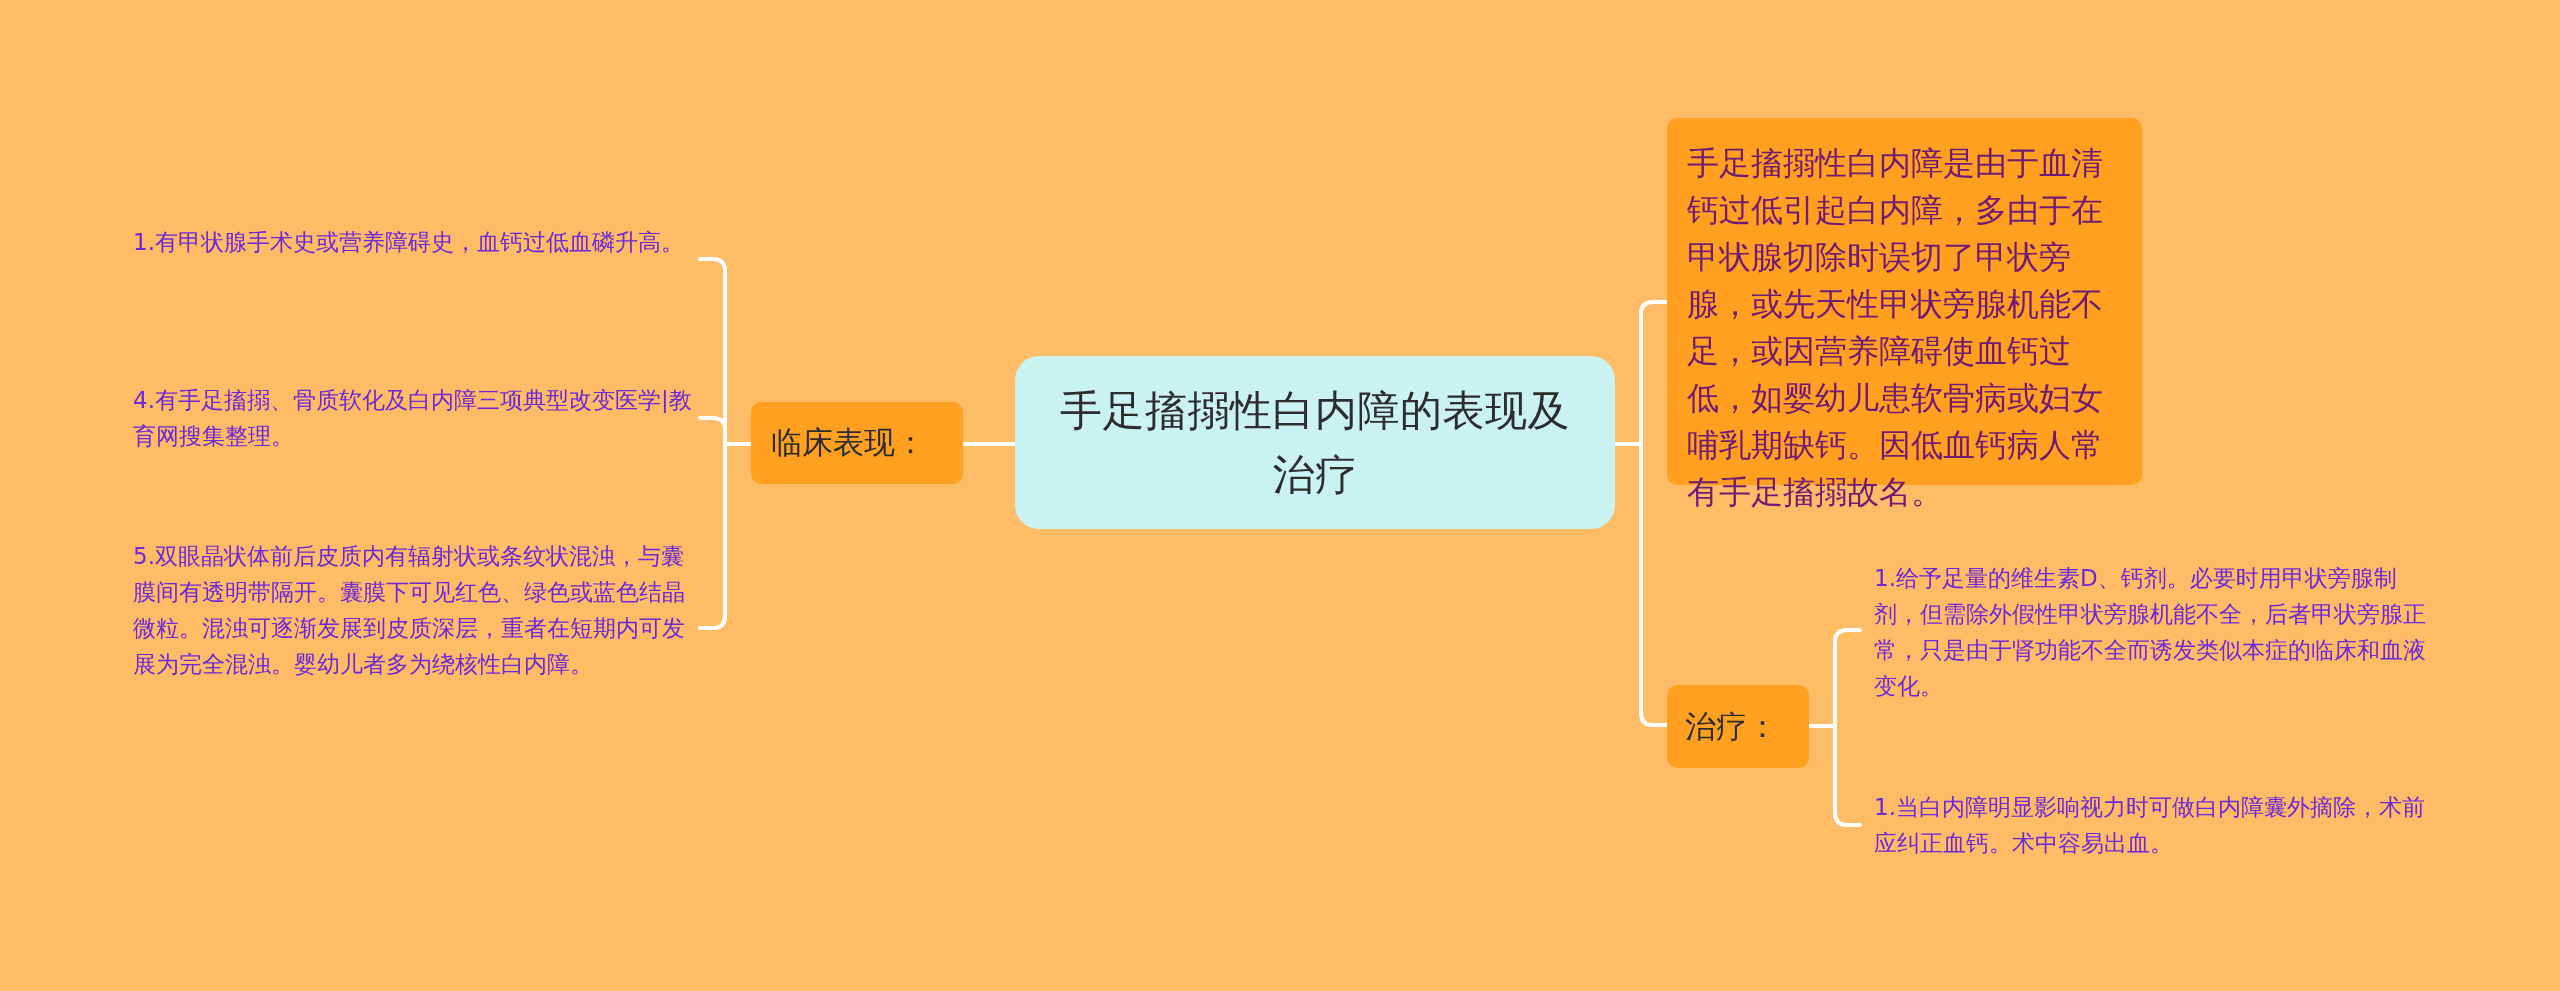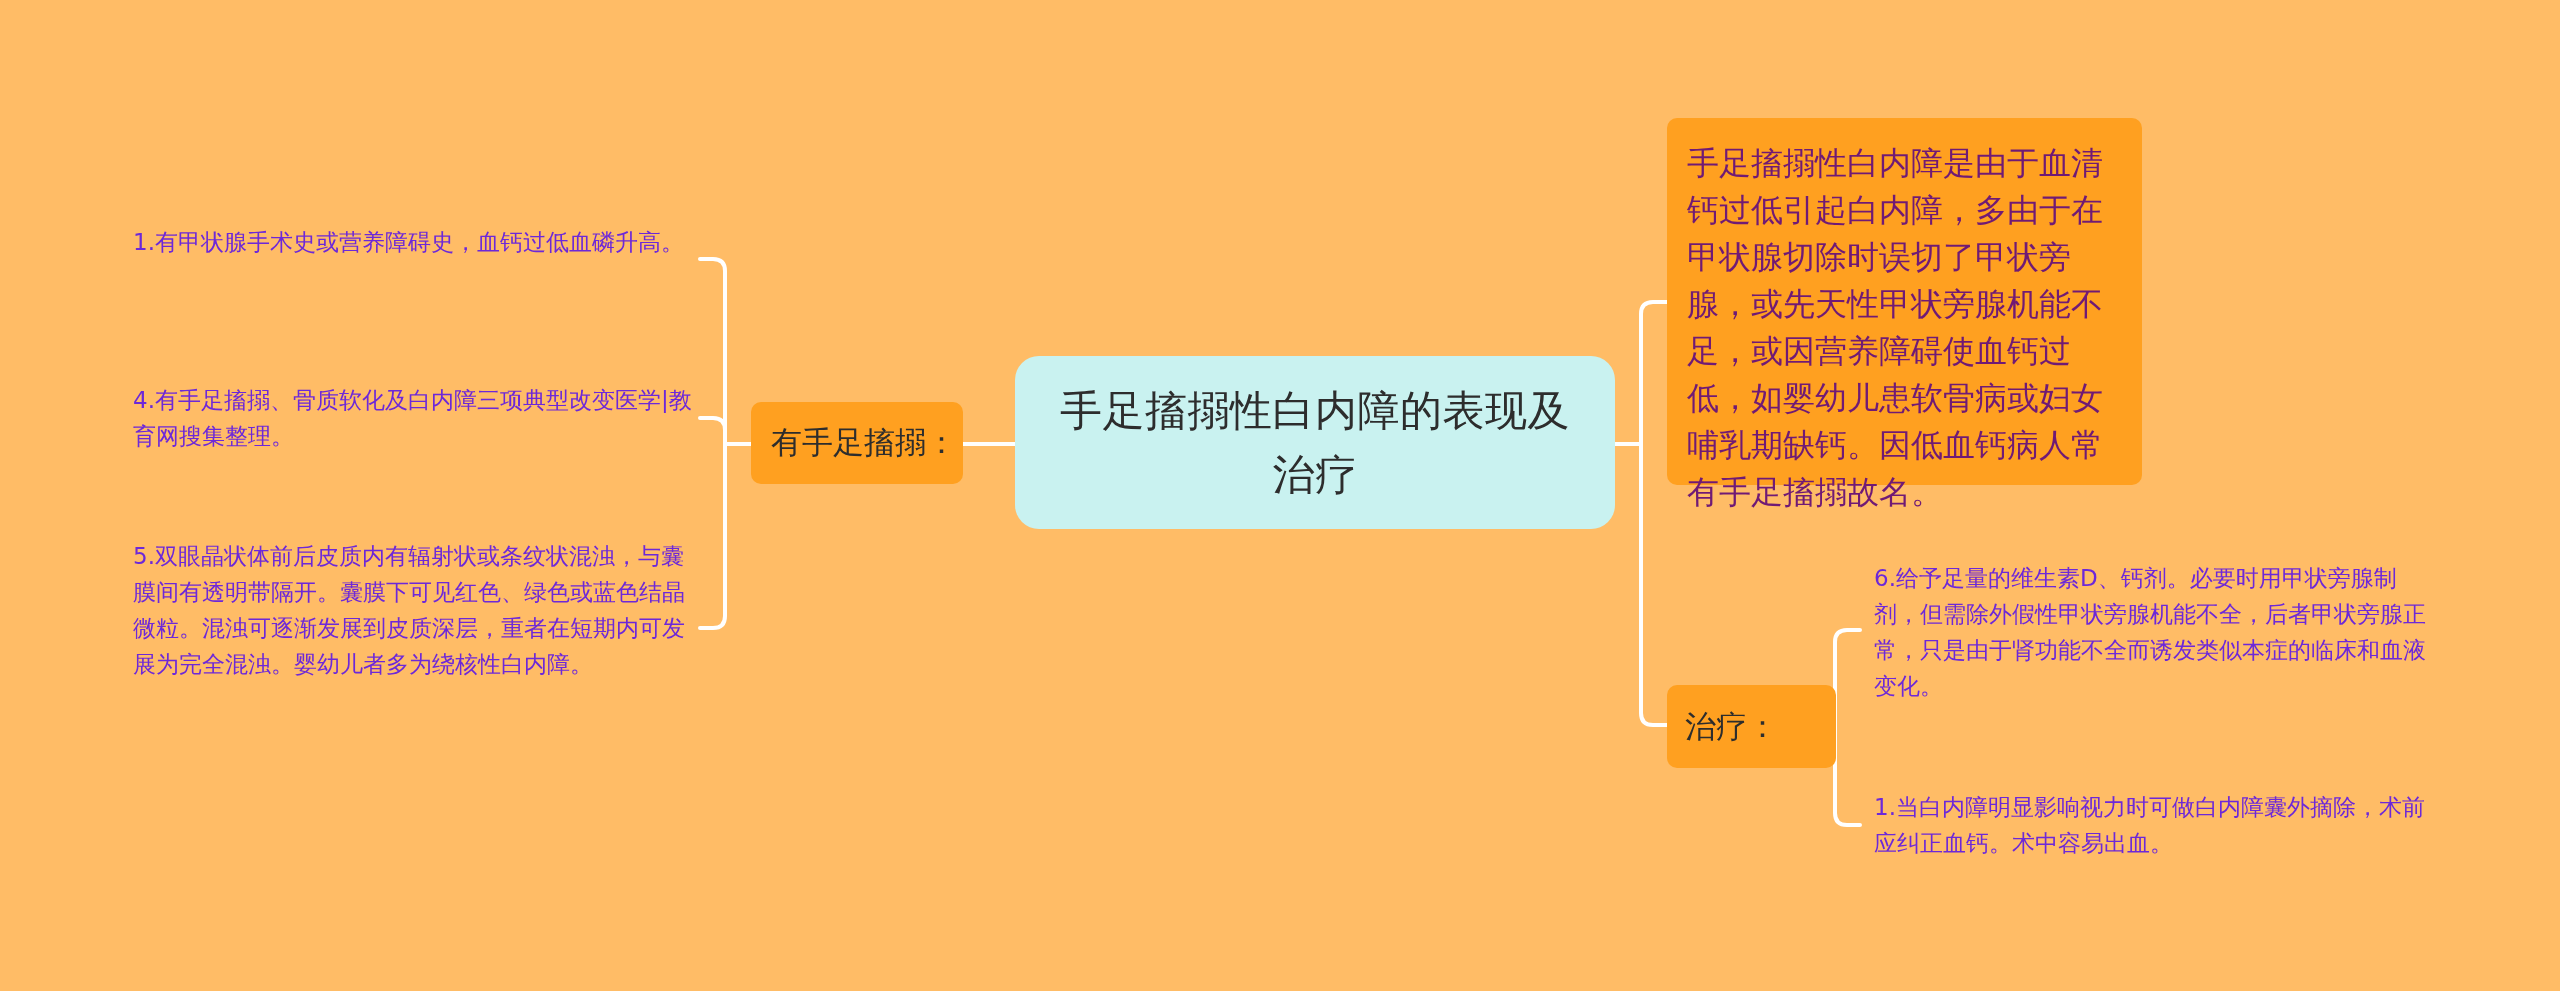--- a/index.html
+++ b/index.html
@@ -22,21 +22,21 @@
     font-size: 42px; line-height: 64px; text-align: center; color: #2d2d2d;
     letter-spacing: 0.5px;
   }
   .node-main {
     background: #FFA020; border-radius: 10px;
     display: flex; align-items: center;
     box-sizing: border-box;
   }
   .node-main span { font-size: 31px; color: #2d2d2d; }
   .n-clinic { left: 751px; top: 402px; width: 212px; height: 82px; padding-left: 20px; }
-  .n-treat  { left: 1667px; top: 685px; width: 169px; height: 83px; padding-left: 18px; }
+  .n-treat  { left: 1667px; top: 685px; width: 142px; height: 83px; padding-left: 18px; }
   .n-def {
     left: 1667px; top: 118px; width: 475px; height: 367px;
     background: #FFA020; border-radius: 10px;
     box-sizing: border-box; padding: 22px 20px 0 20px;
   }
   .n-def span {
     display: block; font-size: 32px; line-height: 47px; color: #701a75; word-break: break-all;
   }
   .leaf {
     font-size: 23px; line-height: 36px; color: #6d28d9; word-break: break-all;
@@ -65,27 +65,27 @@
     <path d="M1809 726 H1835"></path>
     <path d="M1860 630 H1847 Q1835 630 1835 642 V813 Q1835 825 1847 825 H1860"></path>
   </g>
 </svg>
 
 <div class="abs node-root">
   <span>手足搐搦性白内障的表现及治疗</span>
 </div>
 
 <div class="abs node-main n-clinic">
-  <span>有手足搐搦：</span>
+  <span>临床表现：</span>
 </div>
 <div class="abs leaf leaf-l1">1.有甲状腺手术史或营养障碍史，血钙过低血磷升高。</div>
 <div class="abs leaf leaf-l2">4.有手足搐搦、骨质软化及白内障三项典型改变医学|教育网搜集整理。</div>
 <div class="abs leaf leaf-l3">5.双眼晶状体前后皮质内有辐射状或条纹状混浊，与囊膜间有透明带隔开。囊膜下可见红色、绿色或蓝色结晶微粒。混浊可逐渐发展到皮质深层，重者在短期内可发展为完全混浊。婴幼儿者多为绕核性白内障。</div>
 
 <div class="abs n-def">
   <span>手足搐搦性白内障是由于血清钙过低引起白内障，多由于在甲状腺切除时误切了甲状旁腺，或先天性甲状旁腺机能不足，或因营养障碍使血钙过低，如婴幼儿患软骨病或妇女哺乳期缺钙。因低血钙病人常有手足搐搦故名。</span>
 </div>
 
 <div class="abs node-main n-treat">
   <span>治疗：</span>
 </div>
-<div class="abs leaf leaf-r1">6.给予足量的维生素D、钙剂。必要时用甲状旁腺制剂，但需除外假性甲状旁腺机能不全，后者甲状旁腺正常，只是由于肾功能不全而诱发类似本症的临床和血液变化。</div>
+<div class="abs leaf leaf-r1">1.给予足量的维生素D、钙剂。必要时用甲状旁腺制剂，但需除外假性甲状旁腺机能不全，后者甲状旁腺正常，只是由于肾功能不全而诱发类似本症的临床和血液变化。</div>
 <div class="abs leaf leaf-r2">1.当白内障明显影响视力时可做白内障囊外摘除，术前应纠正血钙。术中容易出血。</div>
 
 </body></html>

